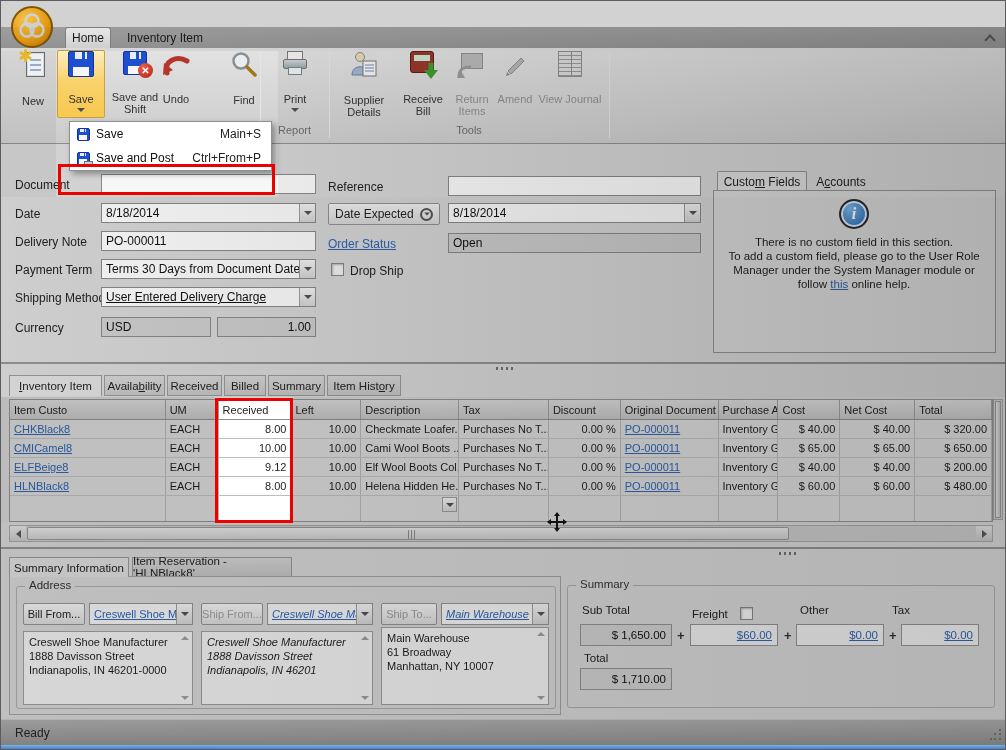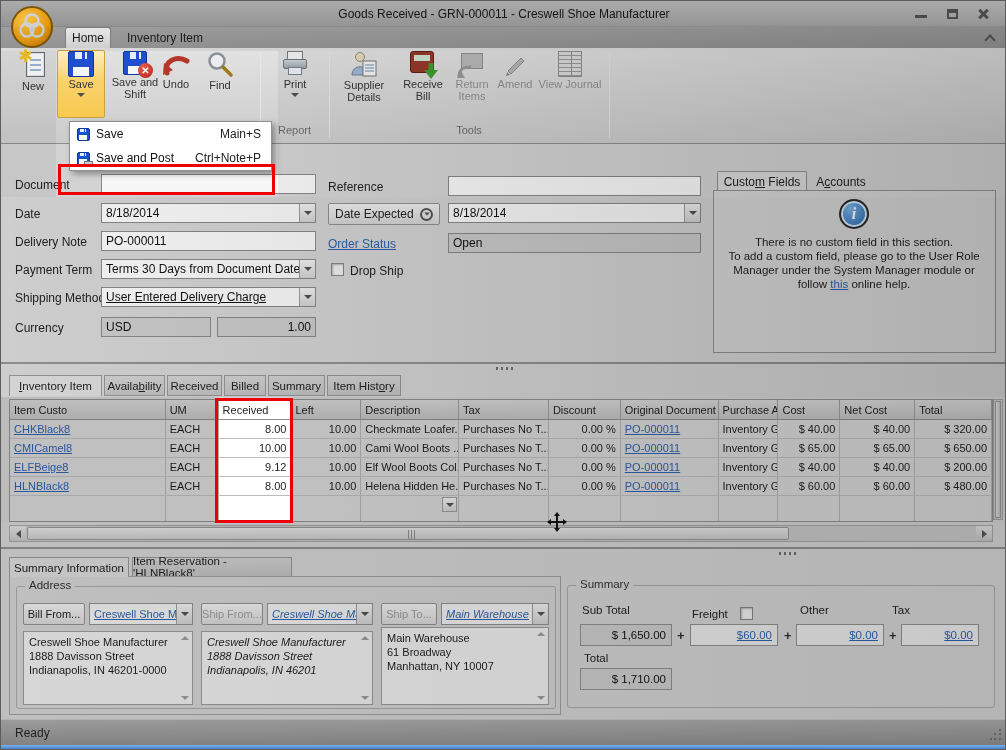--- a/index.html
+++ b/index.html
@@ -38,21 +38,21 @@
   border-bottom:none; border-radius:3px 3px 0 0; }
 .chevron-up { position:absolute; width:9px; height:9px; }
 .chevron-up::before { content:""; position:absolute; left:1px; top:3px; width:6px; height:6px;
   border-top:2px solid #5a5a5a; border-right:2px solid #5a5a5a; transform:rotate(-45deg); }
 
 
 .ribbon { position:absolute; left:0; top:47px; width:1006px; height:96px;
   background:linear-gradient(#e2e2e2,#cccccc); border-bottom:1px solid #8d8d8d; }
 .rbtn { position:absolute; top:3px; display:flex; flex-direction:column; align-items:center;
   font-size:11px; color:#333; text-align:center; line-height:12px; }
-.rbtn .lbl { margin-top:1px; }
+.rbtn .lbl { margin-top:16px; }
 .rbtn.disabled { color:#909090; }
 .rsep { position:absolute; top:4px; width:1px; height:86px; background:#adadad;
   border-right:1px solid #e6e6e6; }
 .rgrouplbl { position:absolute; top:76px; font-size:11px; color:#6d6d6d; text-align:center; }
 .save-hl { position:absolute; left:56px; top:2px; width:48px; height:68px;
   background:linear-gradient(#fdeec0,#f9d26d 45%,#f7c94f); border:1px solid #c9a23f; border-radius:2px; }
 .tri-d { width:0; height:0; border-left:4px solid transparent; border-right:4px solid transparent;
   border-top:4px solid #4f4f4f; }
 .tri-u { width:0; height:0; border-left:4px solid transparent; border-right:4px solid transparent;
   border-bottom:4px solid #9a9a9a; }
@@ -208,32 +208,20 @@
   background:linear-gradient(#7ab1e8,#2d6bbf); }
 
 
 .dim { position:absolute; z-index:40; pointer-events:none; }
 </style>
 </head>
 <body>
 
 <div id="win">
 
-  <div class="titlebar">
-    <div class="title-text">Goods Received - GRN-000011 - Creswell Shoe Manufacturer</div>
-    <div class="winbtn" style="left:906px">
-        <span class="ico-min"></span>
-      </div>
-    <div class="winbtn" style="left:938px">
-        <span class="ico-restore"></span>
-      </div>
-    <div class="winbtn" style="left:968px">
-        <span class="ico-close"></span>
-      </div>
-  </div>
 
   <div class="logo">
     <svg width="30" height="30" viewBox="0 0 30 30">
       <circle cx="15" cy="9" r="6.5" fill="none" stroke="#cdd2d8" stroke-width="2.4"></circle>
       <circle cx="10" cy="18" r="6.5" fill="none" stroke="#cdd2d8" stroke-width="2.4"></circle>
       <circle cx="20" cy="18" r="6.5" fill="none" stroke="#cdd2d8" stroke-width="2.4"></circle>
     </svg>
   </div>
 
   <div class="tabstrip">
@@ -284,21 +272,21 @@
     </div>
 
     <div class="rbtn" style="left:155px;width:40px">
       <svg width="30" height="26" viewBox="0 0 30 26">
         <path d="M6 22 C2 10 16 4 26 10" fill="none" stroke="#b5372b" stroke-width="5" stroke-linecap="round"></path>
         <polygon points="2,24 3,12 12,19" fill="#b5372b"></polygon>
       </svg>
       <span class="lbl">Undo</span>
     </div>
 
-    <div class="rbtn" style="left:196px;width:46px">
+    <div class="rbtn" style="left:220px;width:46px">
       <svg width="28" height="27" viewBox="0 0 28 27">
         <circle cx="11" cy="10" r="7.5" fill="#e9edf0" stroke="#8a8f94" stroke-width="2.5"></circle>
         <line x1="17" y1="16" x2="25" y2="24" stroke="#a07818" stroke-width="3.5" stroke-linecap="round"></line>
       </svg>
       <span class="lbl">Find</span>
     </div>
 
     <div class="rsep" style="left:259px"></div>
 
     <div class="rbtn" style="left:266px;width:56px">
@@ -729,19 +717,19 @@
       <span class="mico">
           <span class="floppy" style="width:13px;height:13px">
             <span class="top">
               <i></i>
             </span>
             <span class="btm"></span>
             <span style="position:absolute;right:-4px;bottom:-3px;width:9px;height:6px;background:#c9cdd4;border:1px solid #70757d"></span>
           </span>
         </span>
       <span class="mlbl">Save and Post</span>
-      <span class="msc">Ctrl+Note+P</span>
+      <span class="msc">Ctrl+From+P</span>
     </div>
   </div>
 
   <div class="redbox" style="left:57px;top:163px;width:217px;height:31px"></div>
 
 </div>
 
 </body></html>

